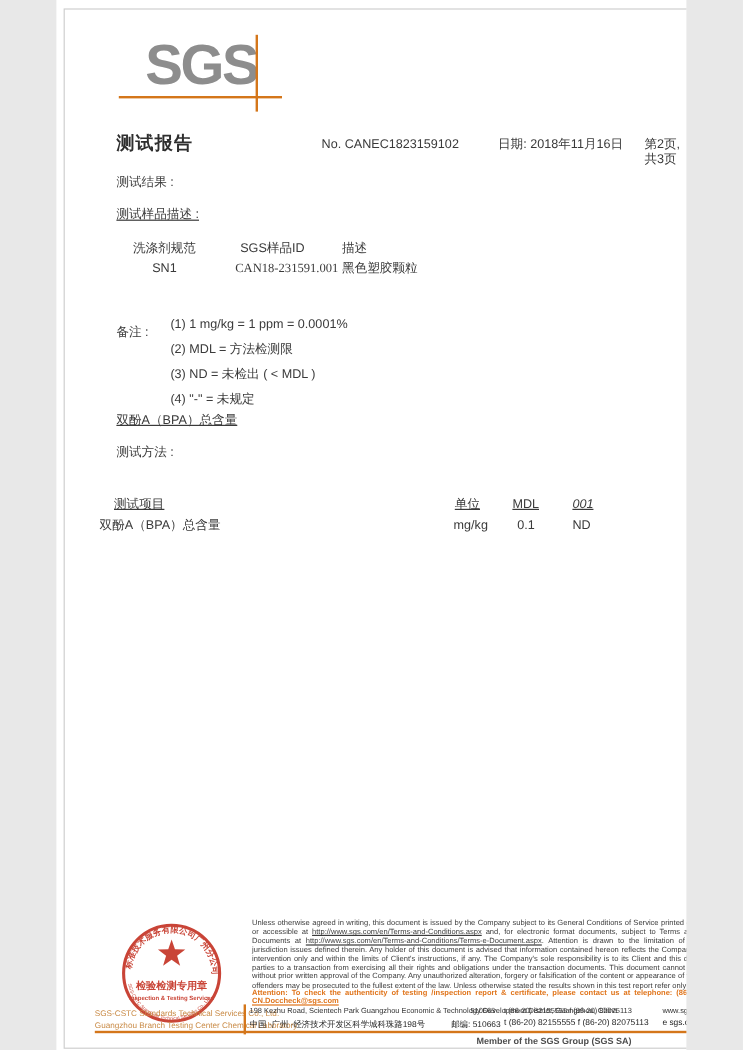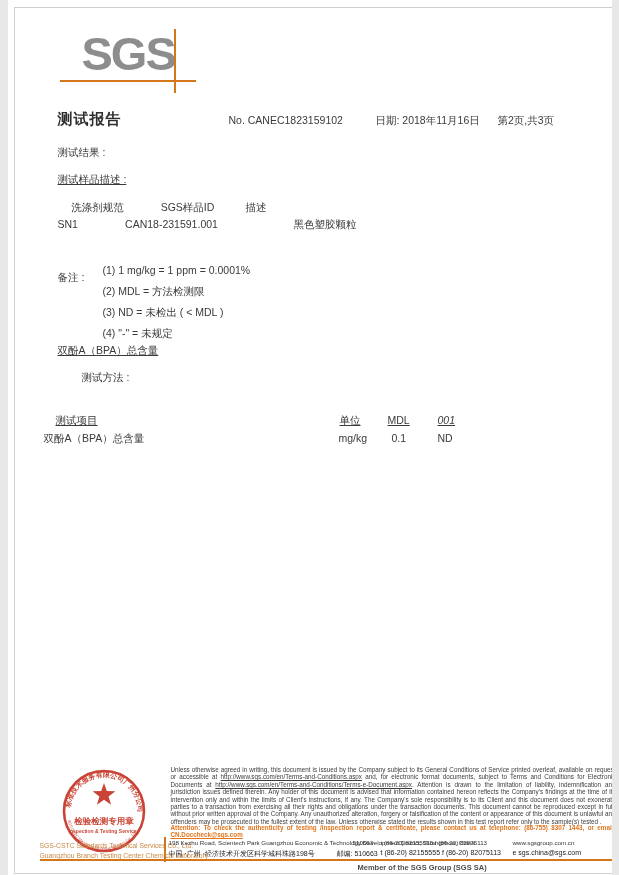--- a/index.html
+++ b/index.html
@@ -1,17 +1,17 @@
 <!DOCTYPE html>
 <html><head>
 <meta charset="utf-8">
 <style>
   html,body{margin:0;padding:0;background:#e8e8e8;}
   .page{
-    position:relative;width:604px;height:875px;background:#ffffff;
+    position:relative;width:525px;height:875px;background:#ffffff;
     font-family:"Liberation Sans","DejaVu Sans",sans-serif;color:#3a3a3a;
     overflow:hidden;margin:0 auto;
   }
   .abs{position:absolute;}
   .scan-border{left:6px;top:7px;width:601px;height:865px;border:1px solid #cfcfcf;}
   
   .logo-text{left:74px;top:30px;font-size:47px;font-weight:bold;color:#8d8d8d;
     letter-spacing:-2px;line-height:1;}
   .logo-hline{left:52px;top:80px;width:136px;height:2px;background:#d4761a;}
   .logo-vline{left:166px;top:29px;width:2px;height:64px;background:#d4761a;}
@@ -21,30 +21,30 @@
   .page-info{left:490px;top:114px;font-size:10.5px;}
   
   .b{font-size:10.5px;line-height:1.25;}
   .bold{font-weight:normal;}
   .und{text-decoration:underline;}
   .results-label{left:50px;top:146px;}
   .sample-desc-heading{left:50px;top:173px;}
   .st-h1{left:50px;top:201px;width:80px;text-align:center;}
   .st-h2{left:128px;top:201px;width:104px;text-align:center;}
   .st-h3{left:238px;top:201px;}
-  .st-v1{left:50px;top:218px;width:80px;}
-  .st-v2{left:112px;top:218px;width:104px;text-align:center;}
-  .st-v3{left:238px;top:218px;margin-left:48px;}
+  .st-v1{left:50px;top:218px;width:80px;text-align:center;}
+  .st-v2{left:140px;top:218px;width:104px;text-align:center;font-family:Liberation Serif, serif;}
+  .st-v3{left:238px;top:218px;}
   .remarks-label{left:50px;top:245px;margin-top:26px;}
   .note0{left:95px;top:264px;}
   .note1{left:95px;top:285px;}
   .note2{left:95px;top:306px;}
   .note3{left:95px;top:327px;}
   .bpa-heading{left:50px;top:344px;}
-  .method-label{left:50px;top:371px;margin-left:24px;}
+  .method-label{left:50px;top:371px;}
   .method-text{left:114px;top:371px;width:482px;text-align:justify;line-height:21px;}
   .rt-h-item{left:48px;top:414px;}
   .rt-h-unit{left:332px;top:414px;}
   .rt-h-mdl{left:380px;top:414px;}
   .rt-h-sample{left:430px;top:414px;font-style:italic;}
   .rt-v-item{left:36px;top:432px;}
   .rt-v-unit{left:331px;top:432px;}
   .rt-v-mdl{left:384px;top:432px;}
   .rt-v-value{left:430px;top:432px;}
   

